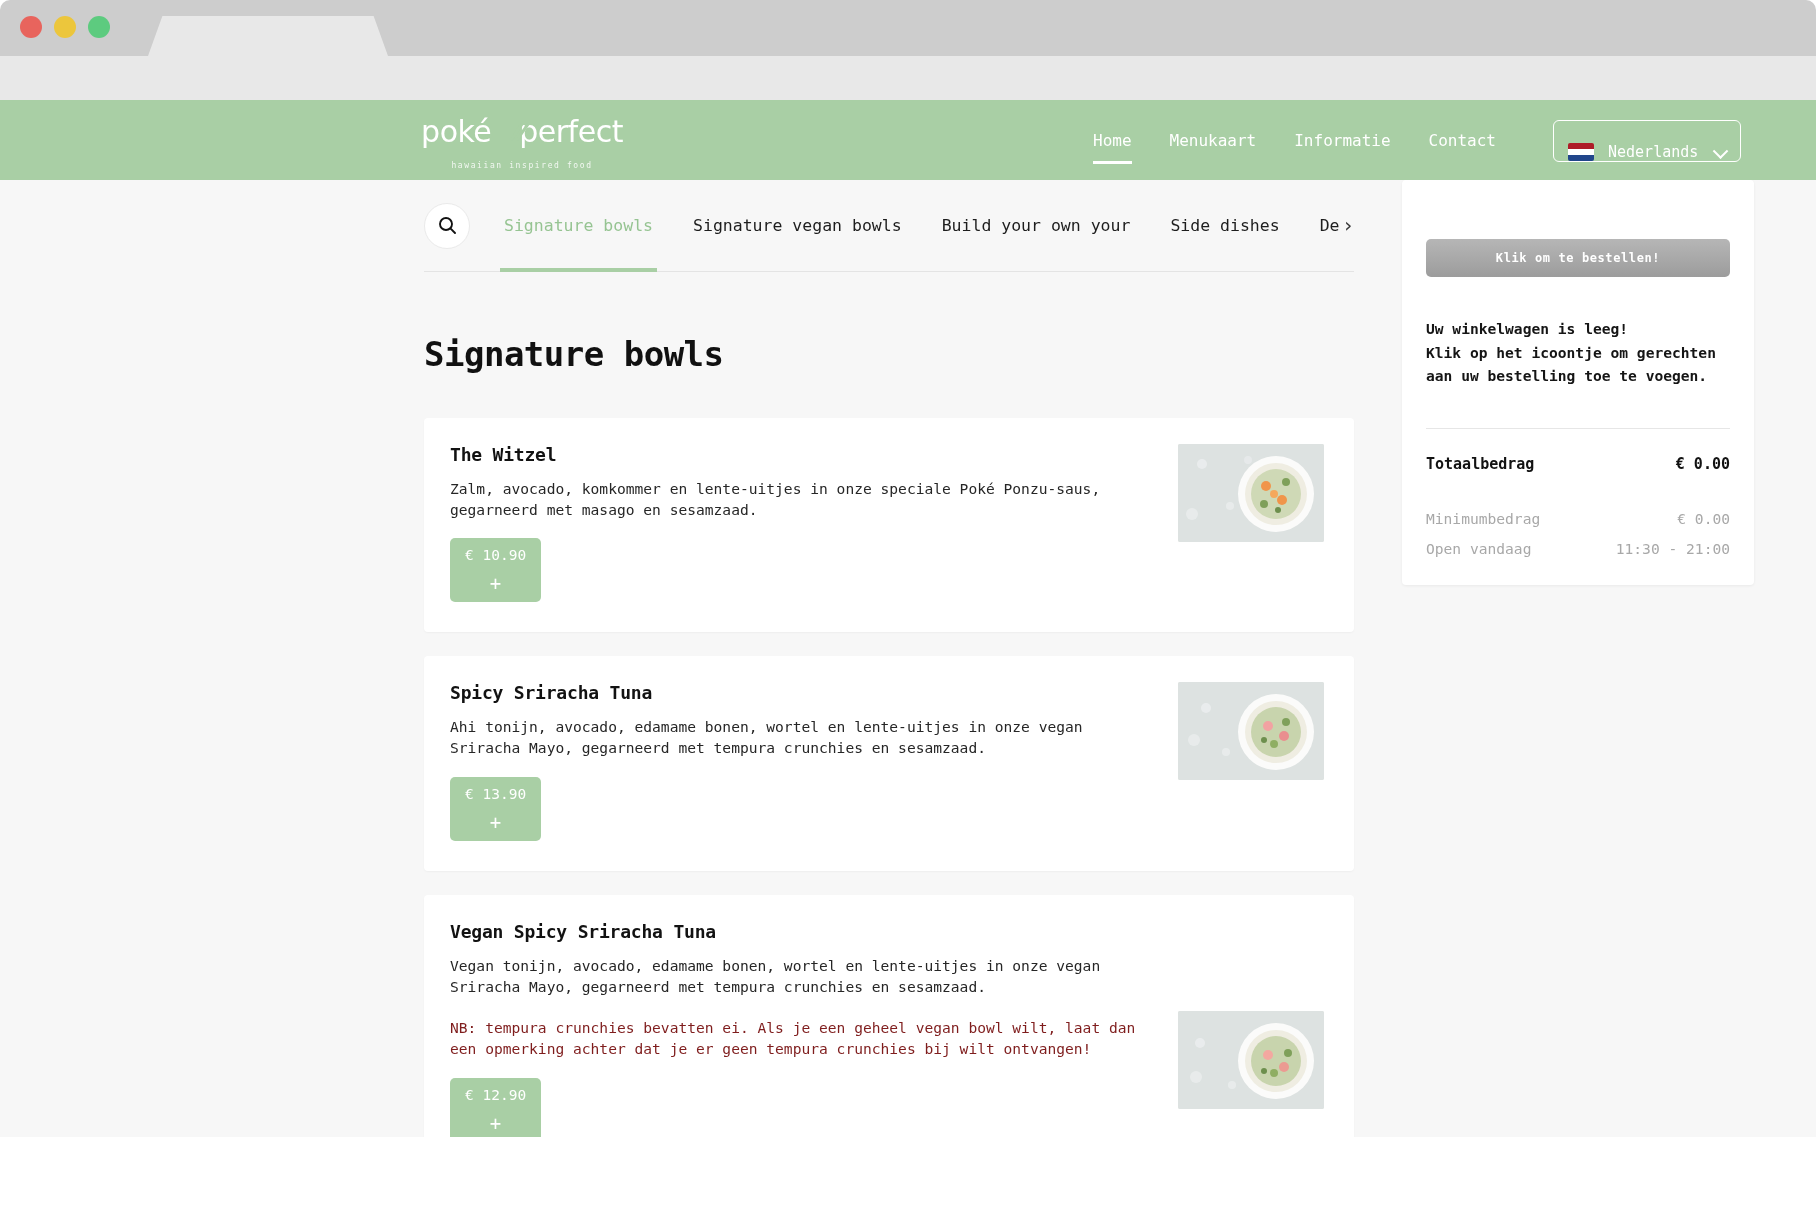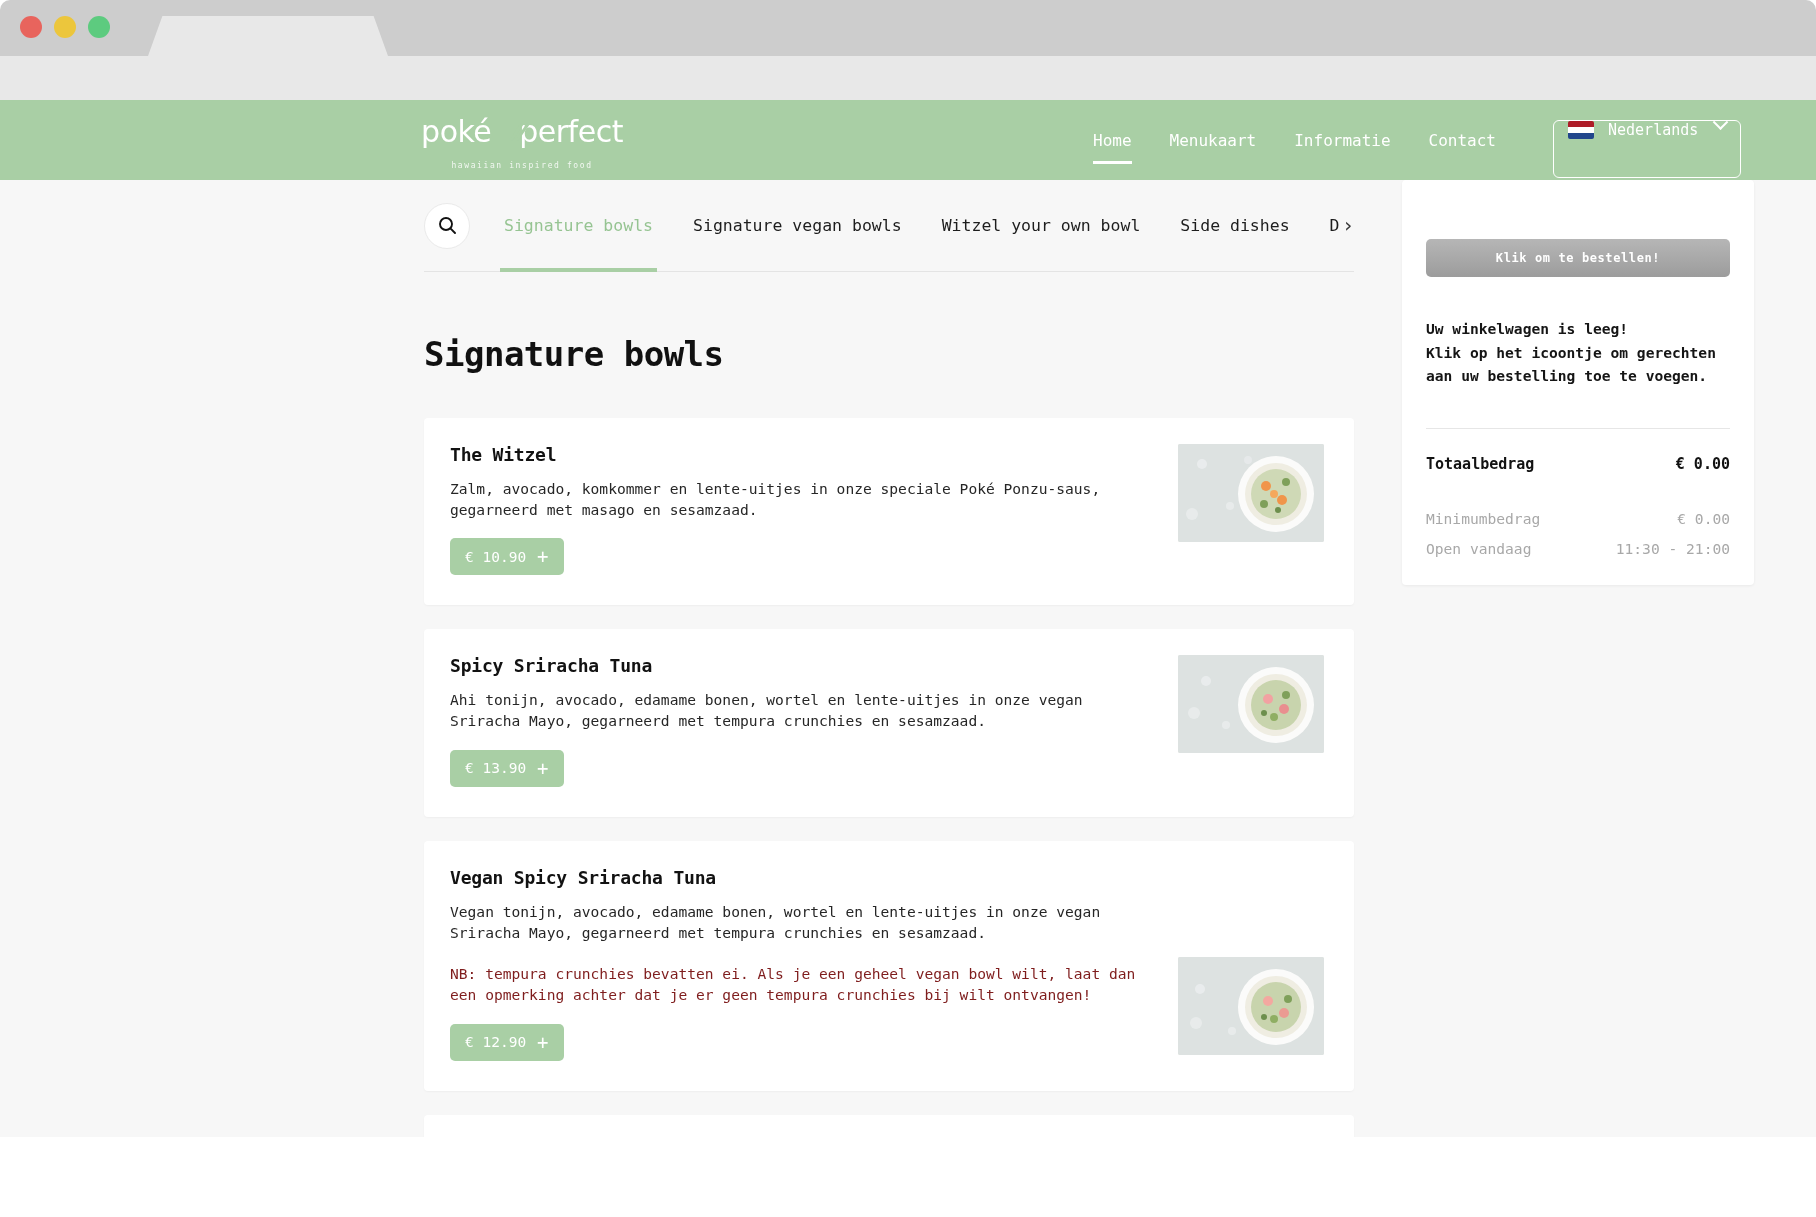--- a/index.html
+++ b/index.html
@@ -98,23 +98,23 @@
     letter-spacing: 0px;
   }
   .nav-link.active::after {
     content: ""; position: absolute;
     left: 0; right: 0; bottom: 16px; height: 3px;
     background: #ffffff;
   }
 
   .lang-select {
     position: absolute; right: 75px; top: 20px;
-    width: 188px; height: 58px;
+    width: 188px; height: 42px;
     border: 1px solid #ffffff; border-radius: 6px;
-    display: flex; align-items: flex-start;
+    display: flex; align-items: flex-end;
     gap: 14px; padding: 0 14px;
     cursor: pointer;
   }
   .flag-nl {
     width: 26px; height: 18px; border-radius: 2px;
     overflow: hidden; flex: none;
     display: flex; flex-direction: column;
   }
   .flag-nl i { flex: 1; display: block; }
   .flag-nl .s1 { background: #ae1c28; }
@@ -204,20 +204,21 @@
   .item-note {
     font-size: 14.6px; line-height: 1.42; color: #7f1d1d;
     margin-top: 21px; max-width: 700px;
   }
   .price-badge {
     display: inline-flex; align-items: center; gap: 11px;
     background: #a9cfa5; color: #ffffff;
     border-radius: 5px; padding: 9px 15px;
     font-size: 14.5px; margin-top: 18px;
     cursor: pointer;
+    flex-direction: column;
   }
   .plus-glyph { font-size: 19px; font-weight: 300; line-height: 1; }
 
   .item-thumb {
     width: 146px; height: 98px; flex: none;
     border-radius: 2px; overflow: hidden;
     background: #dfe3e2;
     position: relative;
   }
   .item-thumb svg { display: block; }
@@ -311,21 +312,21 @@
     <div class="tabbar">
       <div class="search-btn">
         <svg width="19" height="19" viewBox="0 0 19 19">
           <circle cx="8" cy="8" r="6" fill="none" stroke="#111" stroke-width="1.9"></circle>
           <line x1="12.4" y1="12.4" x2="17" y2="17" stroke="#111" stroke-width="1.9" stroke-linecap="round"></line>
         </svg>
       </div>
       <div class="tabs">
         <div class="tab active">Signature bowls</div>
         <div class="tab">Signature vegan bowls</div>
-        <div class="tab">Witzel your own bowl</div>
+        <div class="tab">Build your own your</div>
         <div class="tab">Side dishes</div>
         <div class="tab">Desserts</div>
       </div>
       <div class="tabs-more">›</div>
     </div>
 
     <h1 class="page-title">Signature bowls</h1>
 
     <div class="card">
       <div class="card-body">

